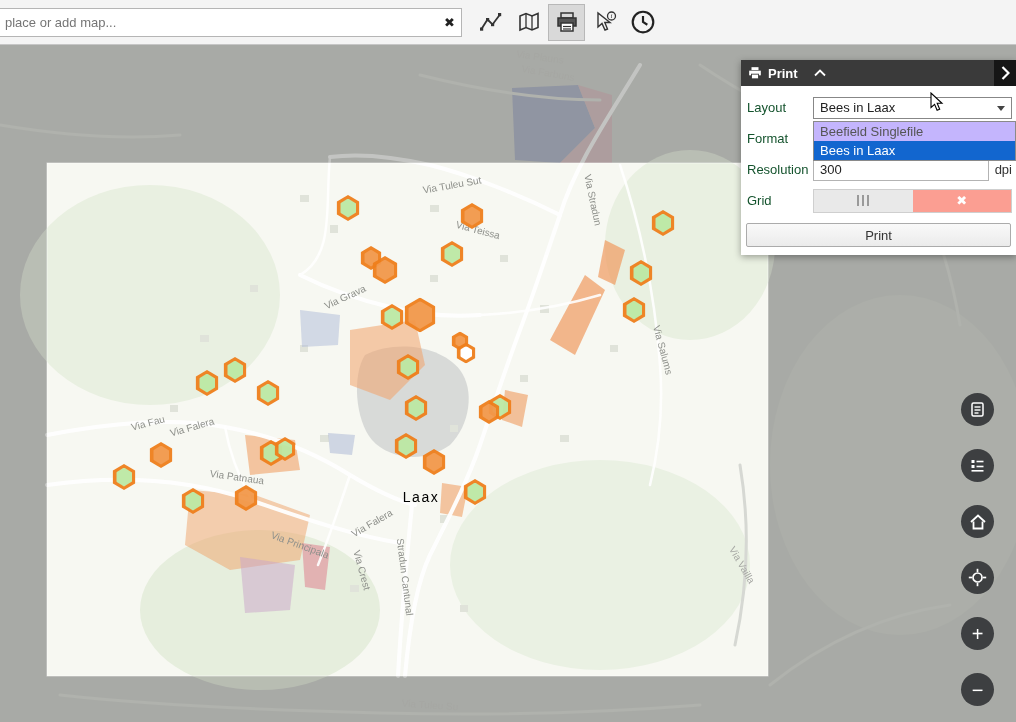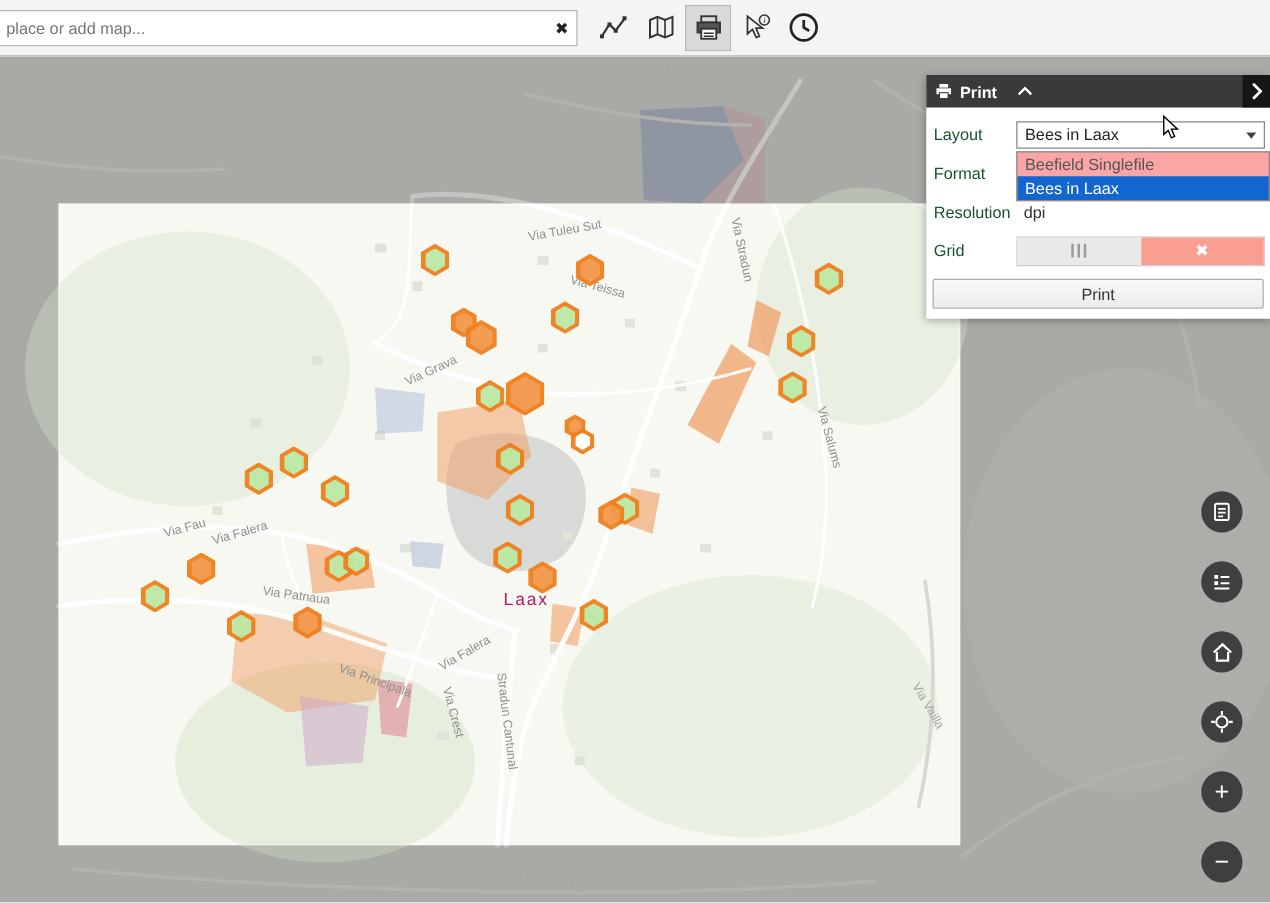--- a/index.html
+++ b/index.html
@@ -30,22 +30,22 @@
   .burger{width:26px;height:26px;border:2px solid #333;border-radius:3px;margin:0 14px 0 10px;
     display:flex;flex-direction:column;justify-content:center;gap:3px;padding:0 4px;background:#f4f4f4;cursor:pointer}
   .burger span{display:block;height:2px;background:#333}
 
   
   .map{position:absolute;top:45px;left:0;width:1016px;height:677px;background:#c8cac5;overflow:hidden}
   .map-svg{position:absolute;left:0;top:0}
   .label-layer,.marker-layer{position:absolute;inset:0;pointer-events:none}
   .street-label{position:absolute;font-size:10px;color:#8e908b;white-space:nowrap}
   .street-label.dim{color:#a6a7a3}
-  .place-label{position:absolute;left:421px;top:434px;transform:translate(-50%,-50%);
-    font-size:14px;color:#be185d;letter-spacing:1.5px}
+  .place-label{position:absolute;left:421px;top:452px;transform:translate(-50%,-50%);
+    font-size:14px;color:#000000;letter-spacing:1.5px}
   .hex{position:absolute;transform:translate(-50%,-50%);pointer-events:auto;cursor:pointer}
   .hex-outer{width:100%;height:100%;background:var(--marker-border);opacity:.95;
     clip-path:polygon(50% 0,100% 26%,100% 74%,50% 100%,0 74%,0 26%);
     display:flex;align-items:center;justify-content:center}
   .hex-inner{width:calc(100% - 7px);height:calc(100% - 7px);
     clip-path:polygon(50% 0,100% 26%,100% 74%,50% 100%,0 74%,0 26%)}
 
   
   .mapbtns{position:absolute;right:22px;top:348px;display:flex;flex-direction:column;gap:23px}
   .mapbtn{width:33px;height:33px;border-radius:50%;background:#3d3f41;border:none;cursor:pointer;
@@ -73,21 +73,21 @@
   .scale-prefix{color:#555;margin-right:12px}
   .unit{margin-left:6px;font-size:13px;color:#333}
   .toggle{display:flex;height:24px;flex:1;border:1px solid #cfcfcf;cursor:pointer}
   .tg-left{flex:1;background:#e9e9e9;display:flex;align-items:center;justify-content:center;gap:3px}
   .tg-left i{display:block;width:2px;height:11px;background:#9a9a9a}
   .tg-right{flex:1;background:var(--grid-off-color);color:#fff;display:flex;align-items:center;
     justify-content:center;font-size:13px}
   .print-btn{margin:7px 5px 0;height:24px;width:calc(100% - 10px);cursor:pointer;
     background:linear-gradient(#f9f9f9,#ebebeb);border:1px solid #ababab;border-radius:2px;
     font-size:13px;color:#333;font-family:inherit}
-  .dropdown{position:absolute;left:72px;right:0;top:61px;background:#fca5a5;border:1px solid #8a8a8a;z-index:35}
+  .dropdown{position:absolute;left:72px;right:0;top:61px;background:#c4b5fd;border:1px solid #8a8a8a;z-index:35}
   .option{height:19px;display:flex;align-items:center;padding:0 6px;font-size:13px;color:#555;cursor:pointer}
   .option.selected{background:var(--accent-blue);color:#fff}
 
   .mouse-cursor{position:absolute;left:930px;top:92px;z-index:60;pointer-events:none}
 </style>
 </head>
 <body>
 
 <div class="topbar">
   <div class="searchbox">
@@ -454,20 +454,23 @@
 
     <div class="prow">
       <span class="prow-label">Format</span>
       <div class="prow-control"></div>
     </div>
 
 
     <div class="prow">
       <span class="prow-label">Resolution</span>
       <div class="prow-control">
+        <div class="textbox">
+          <span>300</span>
+        </div>
         <span class="unit">dpi</span>
       </div>
     </div>
 
 
     <div class="prow">
       <span class="prow-label">Grid</span>
       <div class="prow-control">
         <div class="toggle">
           <div class="tg-left">

